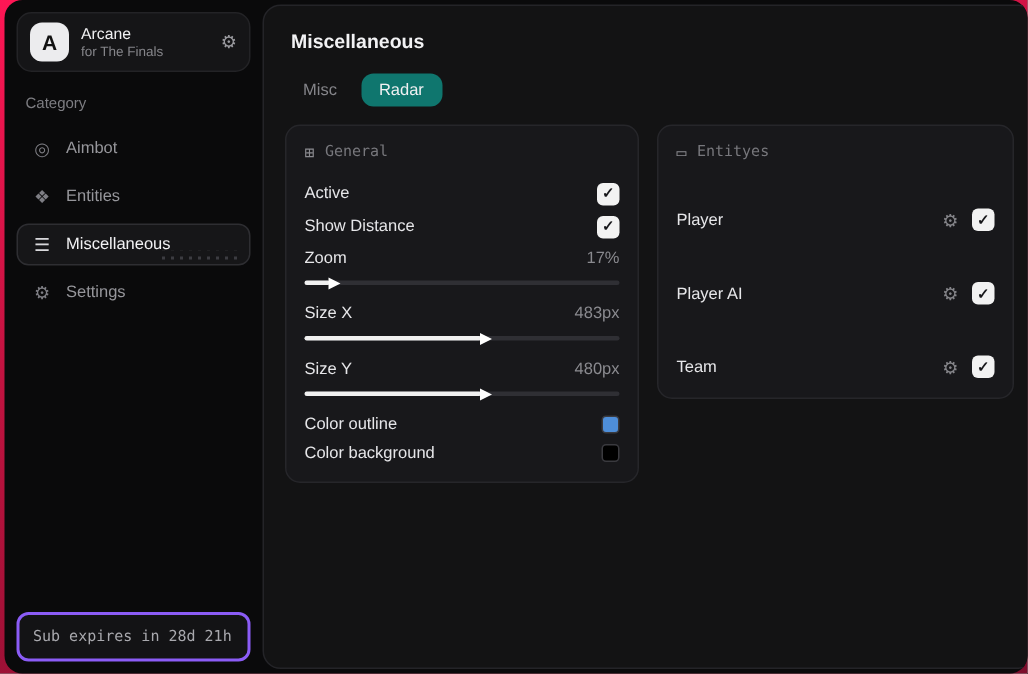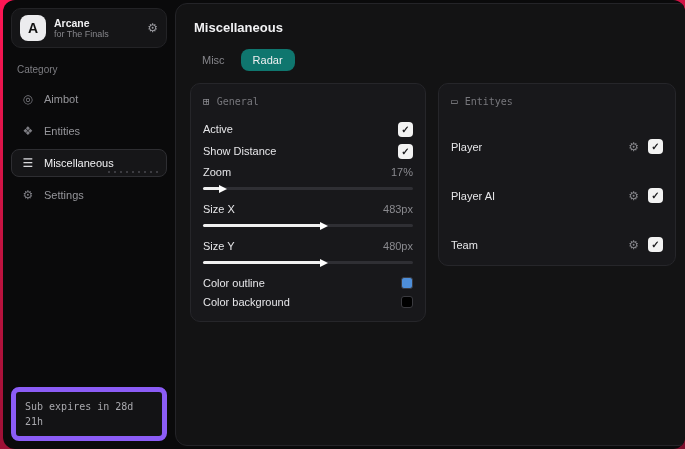--- a/index.html
+++ b/index.html
@@ -28,21 +28,21 @@
     padding: 6px 8px; height: 40px;
   }
   .app-logo {
     width: 26px; height: 26px; border-radius: 8px;
     background: #ececee; color: #111;
     font-weight: bold; font-size: 14px;
     display: flex; align-items: center; justify-content: center;
     flex: 0 0 26px;
   }
   .app-meta { flex: 1; line-height: 1.15; }
-  .app-title { color: #f0f0f2; font-size: 10.5px; font-weight: bold; }
+  .app-title { color: #f0f0f2; font-size: 10.5px; font-weight: normal; }
   .app-sub { color: #85858a; font-size: 9px; }
   .app-gear { color: #9a9a9f; font-size: 12px; cursor: pointer; }
   .category-label { color: #7d7d82; font-size: 10px; margin: 16px 6px 10px; }
   .nav-item {
     display: flex; align-items: center; gap: 9px;
     color: #96969b; font-size: 11px;
     padding: 6px 9px; margin-bottom: 4px;
     border: 1px solid transparent; border-radius: 8px;
     cursor: pointer; position: relative;
   }
@@ -52,21 +52,21 @@
   }
   .nav-item.selected .nav-icon { color: #d8d8db; }
   .nav-dots {
     position: absolute; right: 8px; bottom: 2px;
     width: 52px; height: 7px;
     background-image: radial-gradient(#3c3c41 1px, transparent 1.1px);
     background-size: 6px 6px; background-position: 0 2px;
   }
   .sub-card {
     margin-top: auto;
-    background: #131315; border: 5px solid #8b5cf6; border-radius: 8px;
+    background: #131315; border: 2px solid #8b5cf6; border-radius: 8px;
     padding: 7px 9px; line-height: 1.5;
   }
   .sub-line1 { font-family: "DejaVu Sans Mono", monospace; color: #a9a9ae; font-size: 10px; }
   .sub-line2 { color: #8e8e93; font-size: 9.5px; font-weight: bold; }
   
   .main-wrap { flex: 1; padding: 3px 4px 3px 0; }
   .main-card {
     height: 100%; width: 100%;
     background: #131314; border: 1px solid #242428; border-radius: 12px;
     overflow: hidden;

